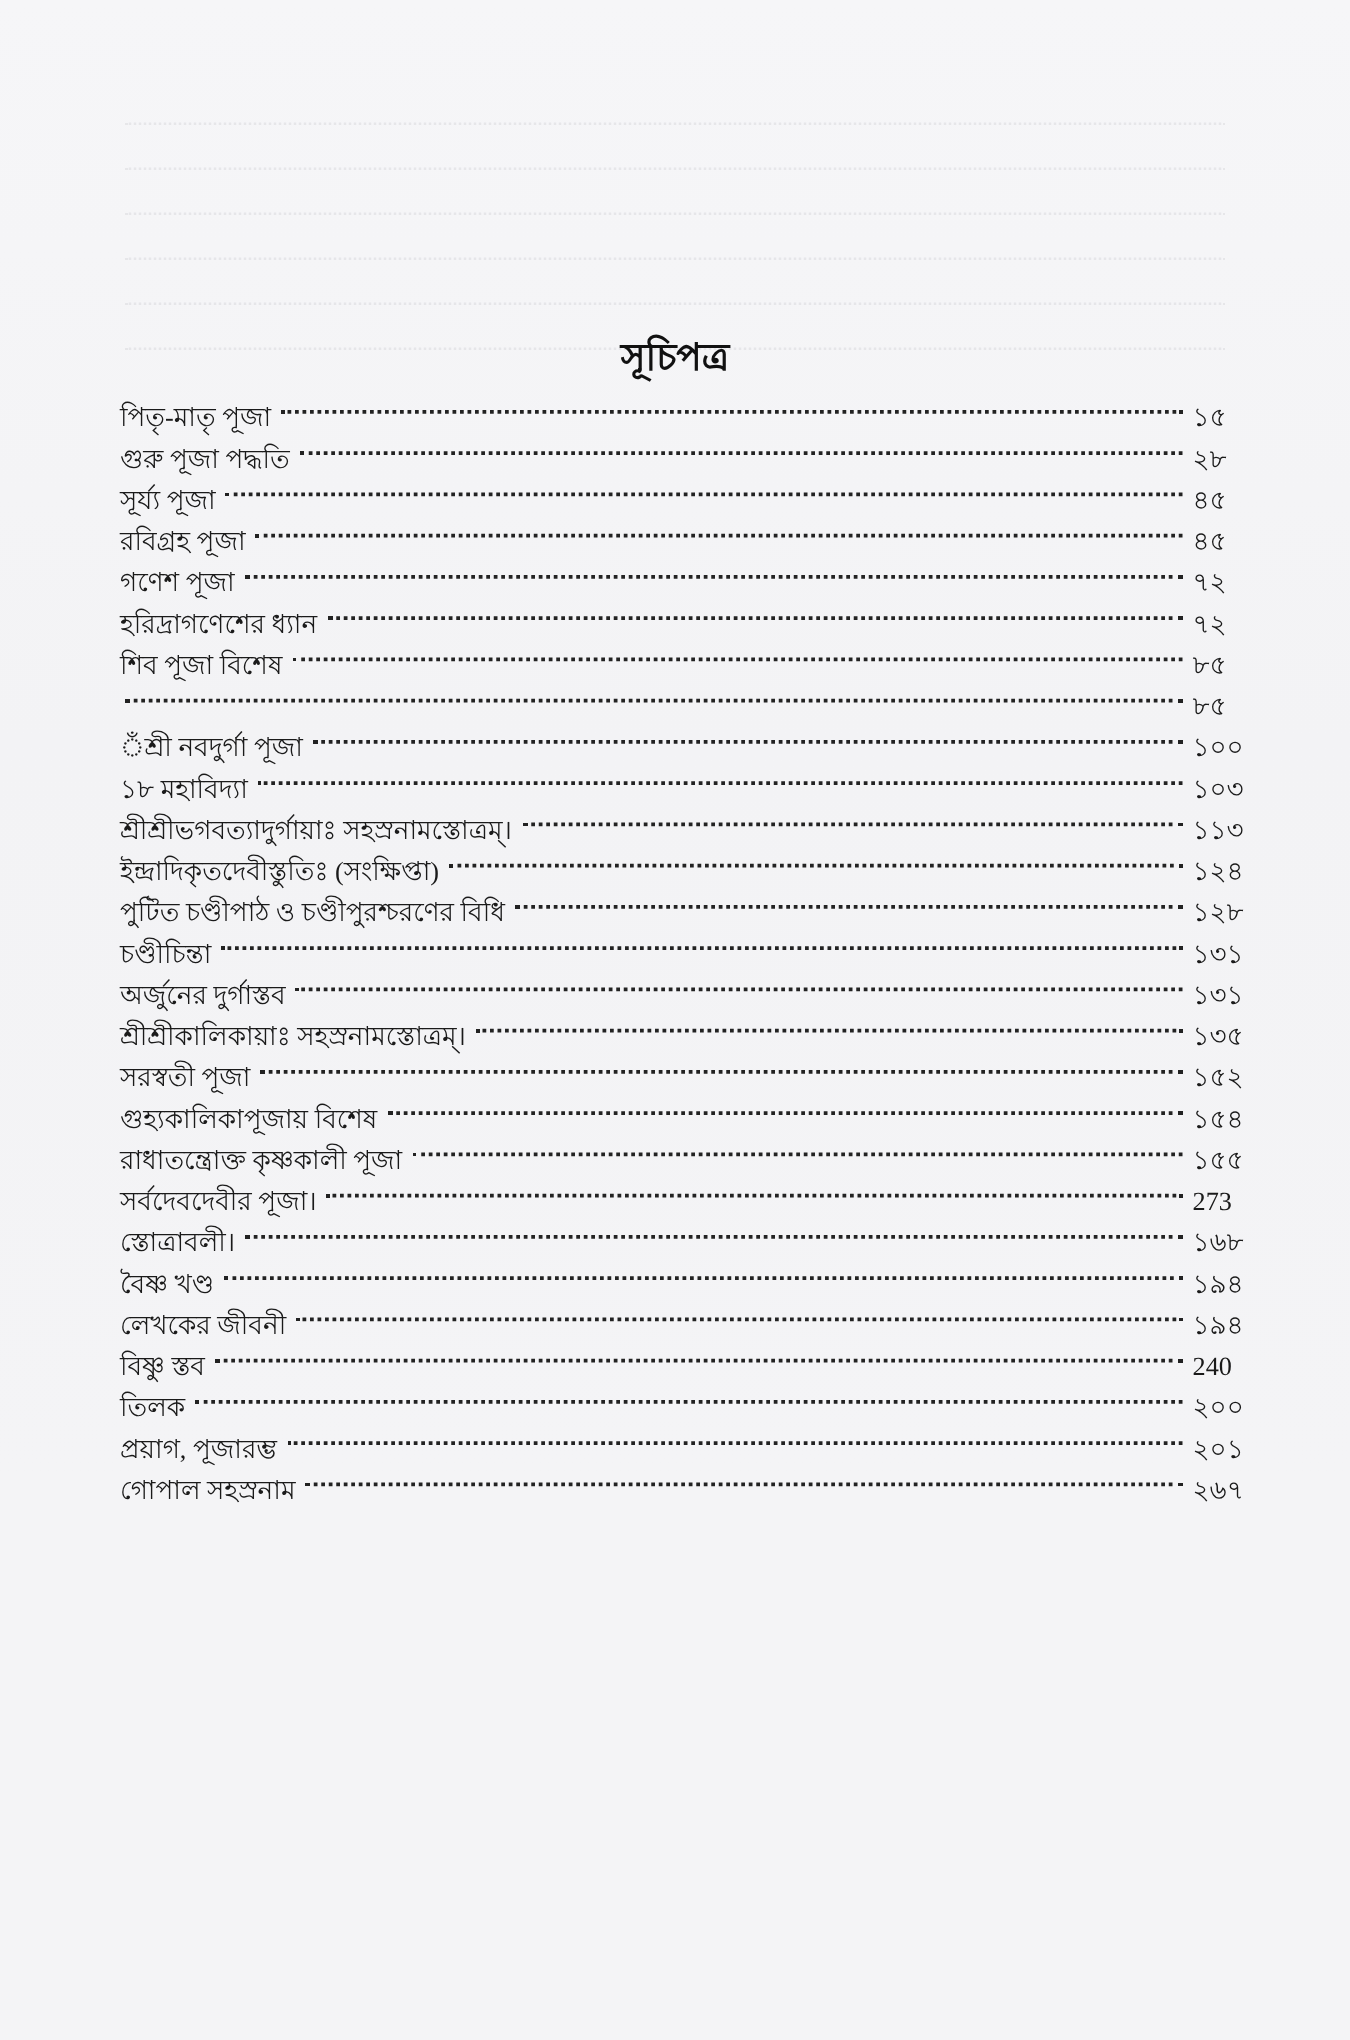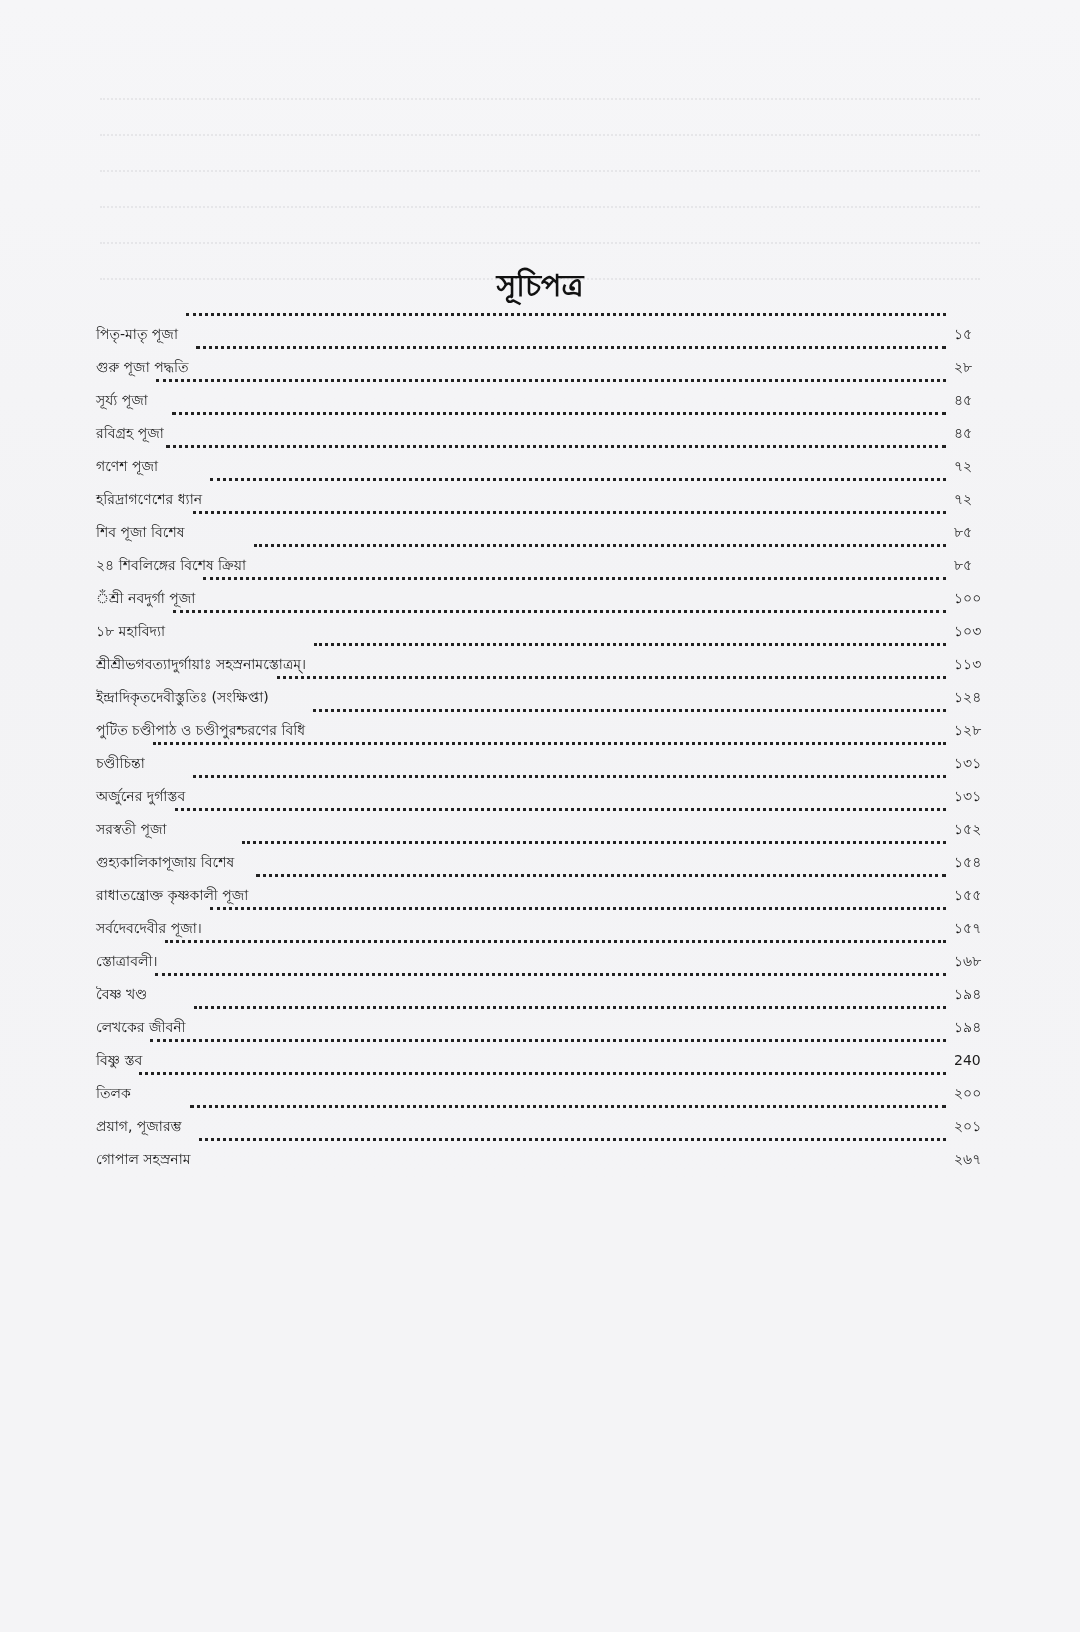--- a/index.html
+++ b/index.html
@@ -43,24 +43,25 @@
       position: absolute;
       top: 318px;
       left: 96px;
       width: 904px;
       margin: 0;
       padding: 0;
       list-style: none;
     }
     .toc-row {
       display: flex;
-      align-items: flex-start;
+      align-items: center;
       height: 33px;
-      font-size: 14px;
+      font-size: 21px;
       line-height: 33px;
+      font-family: Liberation Serif, serif;
     }
     .toc-title {
       white-space: nowrap;
       flex: 0 0 auto;
       padding-right: 4px;
     }
     .toc-leader {
       flex: 1 1 auto;
       height: 0;
       border-bottom: 3px dotted #222;
@@ -118,21 +119,20 @@
         <span class="toc-title">হরিদ্রাগণেশের ধ্যান</span>
         <span class="toc-leader"></span>
         <span class="toc-page">৭২</span>
       </li>
     <li class="toc-row">
         <span class="toc-title">শিব পূজা বিশেষ</span>
         <span class="toc-leader"></span>
         <span class="toc-page">৮৫</span>
       </li>
     <li class="toc-row">
-        <span class="toc-title">২৪ শিবলিঙ্গের বিশেষ ক্রিয়া</span>
         <span class="toc-leader"></span>
         <span class="toc-page">৮৫</span>
       </li>
     <li class="toc-row">
         <span class="toc-title">ঁশ্রী নবদুর্গা পূজা</span>
         <span class="toc-leader"></span>
         <span class="toc-page">১০০</span>
       </li>
     <li class="toc-row">
         <span class="toc-title">১৮ মহাবিদ্যা</span>
@@ -158,38 +158,43 @@
         <span class="toc-title">চণ্ডীচিন্তা</span>
         <span class="toc-leader"></span>
         <span class="toc-page">১৩১</span>
       </li>
     <li class="toc-row">
         <span class="toc-title">অর্জুনের দুর্গাস্তব</span>
         <span class="toc-leader"></span>
         <span class="toc-page">১৩১</span>
       </li>
     <li class="toc-row">
+        <span class="toc-title">শ্রীশ্রীকালিকায়াঃ সহস্রনামস্তোত্রম্।</span>
+        <span class="toc-leader"></span>
+        <span class="toc-page">১৩৫</span>
+      </li>
+    <li class="toc-row">
         <span class="toc-title">সরস্বতী পূজা</span>
         <span class="toc-leader"></span>
         <span class="toc-page">১৫২</span>
       </li>
     <li class="toc-row">
         <span class="toc-title">গুহ্যকালিকাপূজায় বিশেষ</span>
         <span class="toc-leader"></span>
         <span class="toc-page">১৫৪</span>
       </li>
     <li class="toc-row">
         <span class="toc-title">রাধাতন্ত্রোক্ত কৃষ্ণকালী পূজা</span>
         <span class="toc-leader"></span>
         <span class="toc-page">১৫৫</span>
       </li>
     <li class="toc-row">
         <span class="toc-title">সর্বদেবদেবীর পূজা।</span>
         <span class="toc-leader"></span>
-        <span class="toc-page">১৫৭</span>
+        <span class="toc-page">273</span>
       </li>
     <li class="toc-row">
         <span class="toc-title">স্তোত্রাবলী।</span>
         <span class="toc-leader"></span>
         <span class="toc-page">১৬৮</span>
       </li>
     <li class="toc-row">
         <span class="toc-title">বৈষ্ণ খণ্ড</span>
         <span class="toc-leader"></span>
         <span class="toc-page">১৯৪</span>

